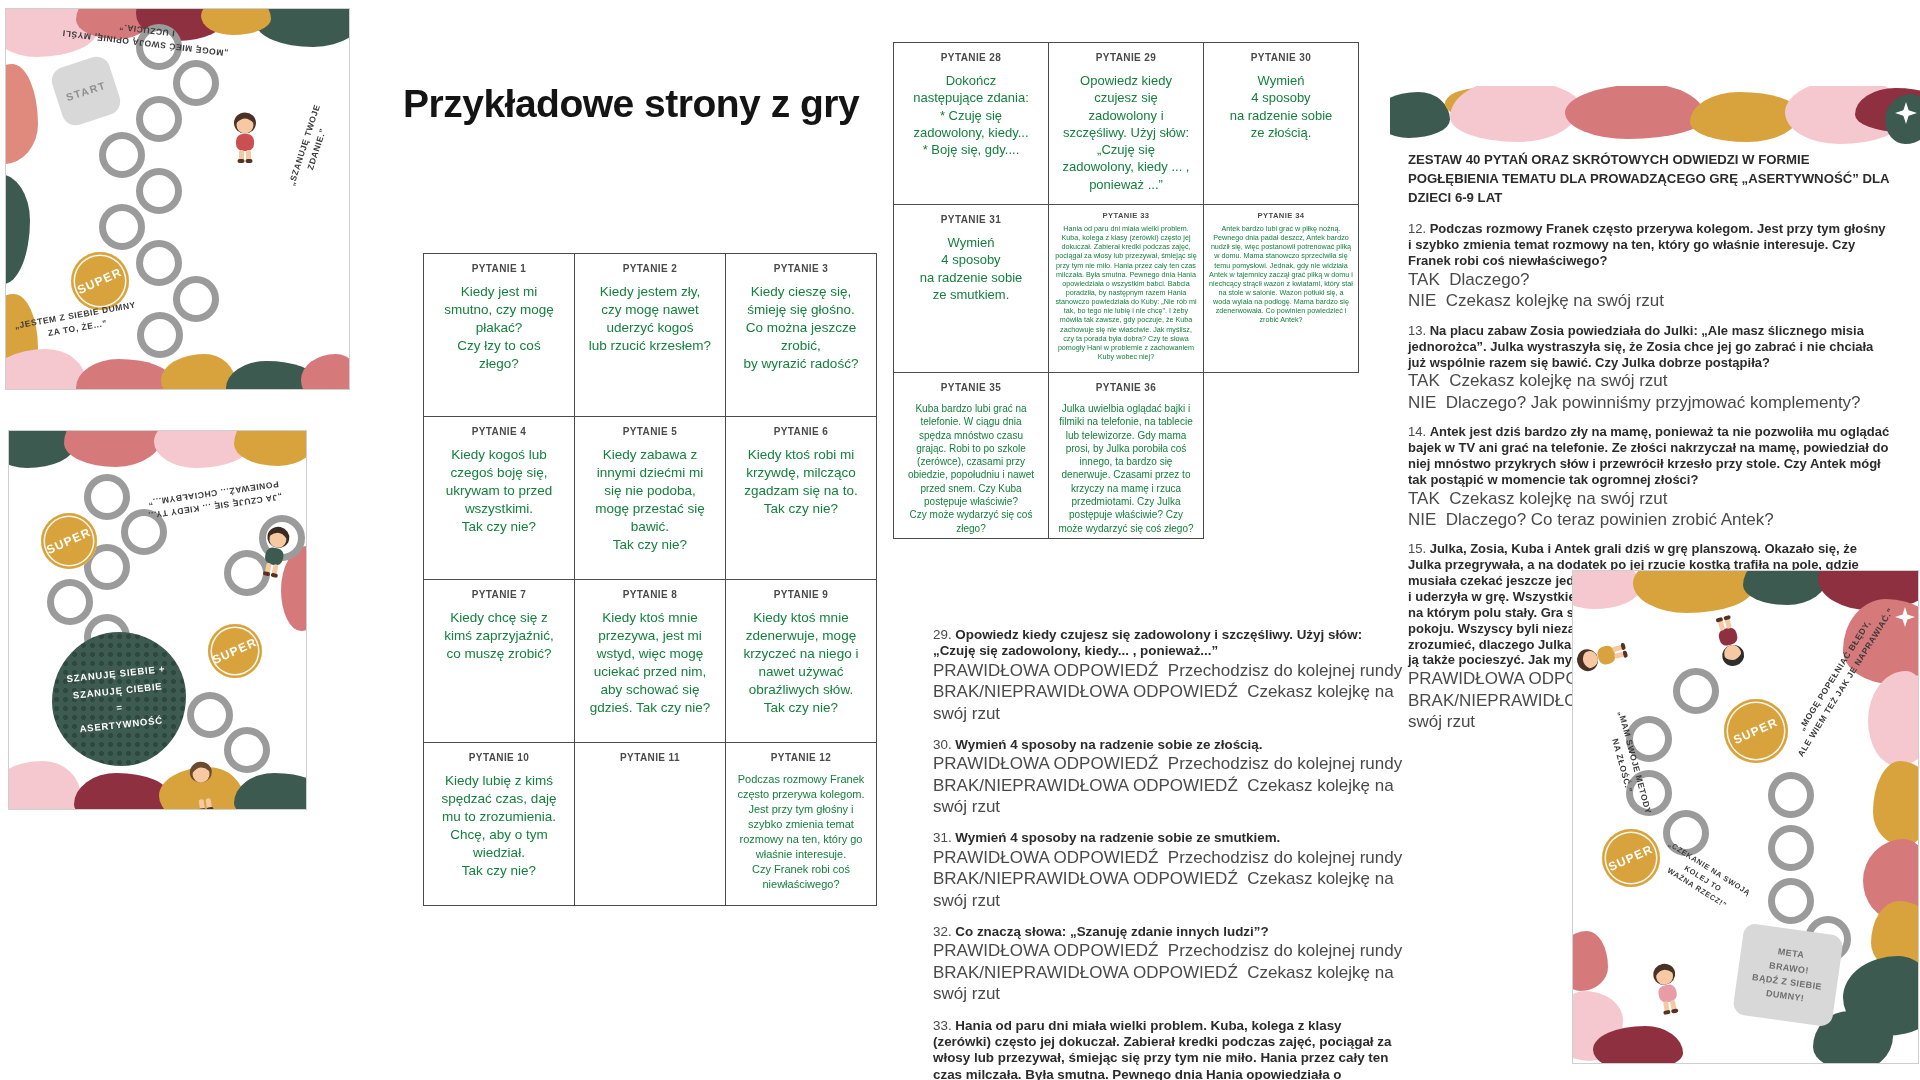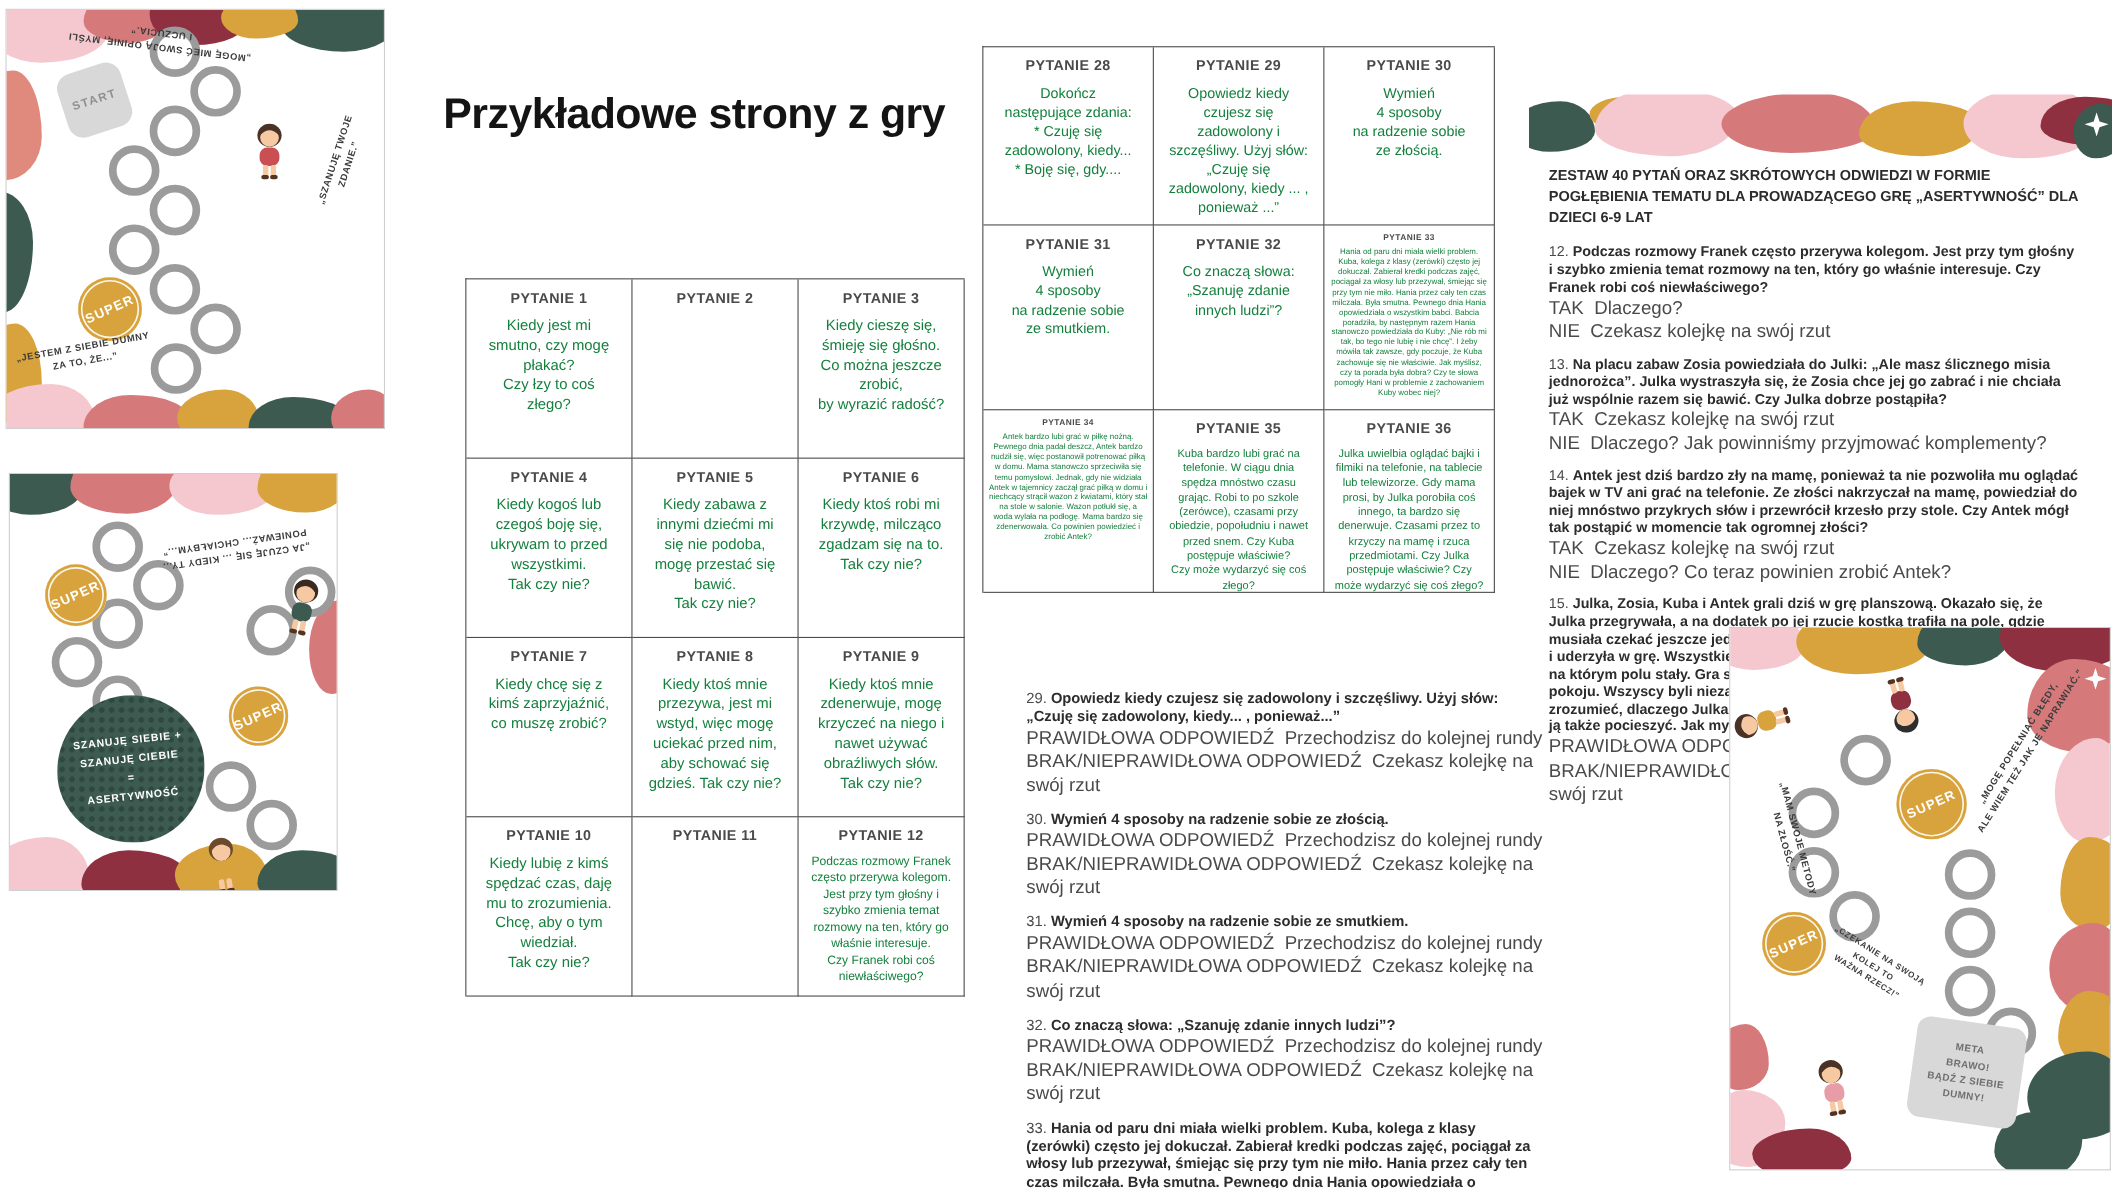--- a/index.html
+++ b/index.html
@@ -25,21 +25,21 @@
   .green-circle .t{color:#fff;font-weight:bold;font-size:9.5px;letter-spacing:.8px;text-align:center;
         white-space:pre-line;line-height:1.8;transform:rotate(-6deg)}
   .meta-box{position:absolute;background:#d8d8d8;border-radius:12px;display:flex;align-items:center;
         justify-content:center;text-align:center;color:#6f6f6f;font-weight:bold;font-size:9px;
         letter-spacing:.4px;white-space:pre-line;line-height:1.6}
   .kid{position:absolute;width:36px;height:54px}
   .page-title{position:absolute;font-size:39px;font-weight:bold;color:#141414;letter-spacing:-.5px}
   .cards{position:absolute;display:grid;border-top:1px solid #4c4c4c;border-left:1px solid #4c4c4c;background:#fff}
   .card{border-right:1px solid #4c4c4c;border-bottom:1px solid #4c4c4c;text-align:center;
         padding:9px 6px 4px;box-sizing:border-box;overflow:hidden}
-  .card-h{font-size:13px;font-weight:bold;color:#4a4a4a;letter-spacing:.4px;margin-bottom:9px}
+  .card-h{font-size:10px;font-weight:bold;color:#4a4a4a;letter-spacing:.4px;margin-bottom:9px}
   .card.tight{padding:6px 5px 3px}
   .card.tight .card-h{margin-bottom:4px;font-size:7.6px}
   .card-t{font-weight:normal;color:#15803d;white-space:pre-line}
   .t-lg{font-size:13.5px;line-height:1.34}
   .t-lg2{font-size:13px;line-height:1.33}
   .t-md{font-size:11px;line-height:1.36}
   .t-md2{font-size:10px;line-height:1.33}
   .t-xs{font-size:7.2px;line-height:1.27}
   .strip{position:absolute;overflow:hidden}
   .star4{position:absolute;background:#fff;
@@ -178,20 +178,24 @@
   <div class="card">
       <div class="card-h">PYTANIE 1</div>
       <div class="card-t t-lg">Kiedy jest mi
 smutno, czy mogę
 płakać?
 Czy łzy to coś
 złego?</div>
     </div>
   <div class="card">
       <div class="card-h">PYTANIE 2</div>
+      <div class="card-t t-lg">Kiedy jestem zły,
+czy mogę nawet
+uderzyć kogoś
+lub rzucić krzesłem?</div>
     </div>
   <div class="card">
       <div class="card-h">PYTANIE 3</div>
       <div class="card-t t-lg">Kiedy cieszę się,
 śmieję się głośno.
 Co można jeszcze
 zrobić,
 by wyrazić radość?</div>
     </div>
   <div class="card">
@@ -292,26 +296,20 @@
 4 sposoby
 na radzenie sobie
 ze złością.</div>
     </div>
   <div class="card">
       <div class="card-h">PYTANIE 31</div>
       <div class="card-t t-lg2">Wymień
 4 sposoby
 na radzenie sobie
 ze smutkiem.</div>
-    </div>
-  <div class="card">
-      <div class="card-h">PYTANIE 32</div>
-      <div class="card-t t-lg2">Co znaczą słowa:
-„Szanuję zdanie
-innych ludzi”?</div>
     </div>
   <div class="card tight">
       <div class="card-h">PYTANIE 33</div>
       <div class="card-t t-xs">Hania od paru dni miała wielki problem. Kuba, kolega z klasy (zerówki) często jej dokuczał. Zabierał kredki podczas zajęć, pociągał za włosy lub przezywał, śmiejąc się przy tym nie miło. Hania przez cały ten czas milczała. Była smutna. Pewnego dnia Hania opowiedziała o wszystkim babci. Babcia poradziła, by następnym razem Hania stanowczo powiedziała do Kuby: „Nie rób mi tak, bo tego nie lubię i nie chcę”. I żeby mówiła tak zawsze, gdy poczuje, że Kuba zachowuje się nie właściwie. Jak myślisz, czy ta porada była dobra? Czy te słowa pomogły Hani w problemie z zachowaniem Kuby wobec niej?</div>
     </div>
   <div class="card tight">
       <div class="card-h">PYTANIE 34</div>
       <div class="card-t t-xs">Antek bardzo lubi grać w piłkę nożną. Pewnego dnia padał deszcz, Antek bardzo nudził się, więc postanowił potrenować piłką w domu. Mama stanowczo sprzeciwiła się temu pomysłowi. Jednak, gdy nie widziała Antek w tajemnicy zaczął grać piłką w domu i niechcący strącił wazon z kwiatami, który stał na stole w salonie. Wazon potłukł się, a woda wylała na podłogę. Mama bardzo się zdenerwowała. Co powinien powiedzieć i zrobić Antek?</div>
     </div>
   <div class="card">

